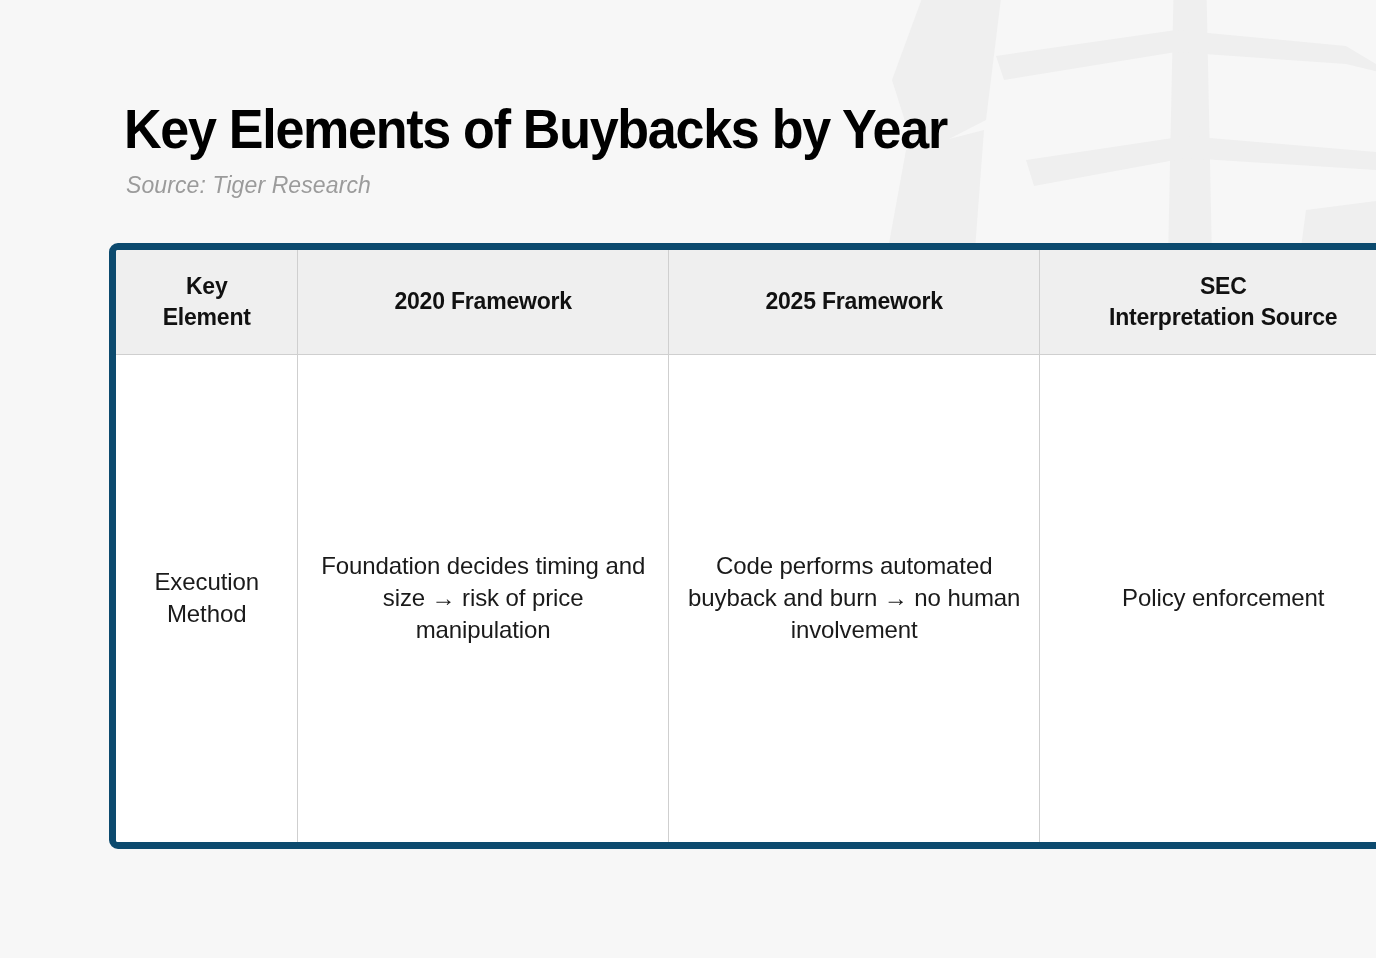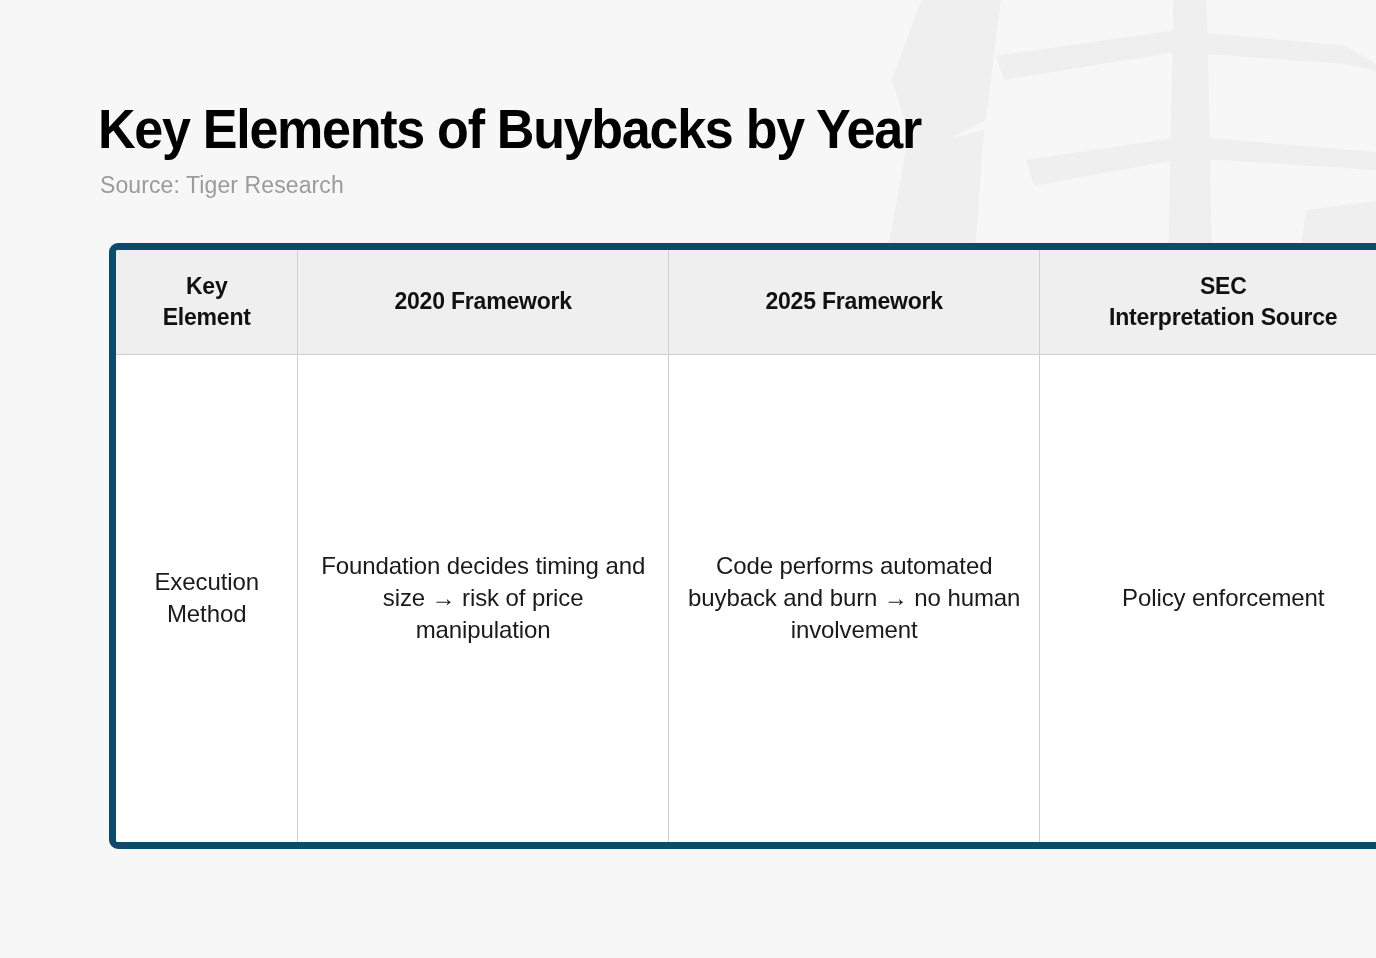--- a/index.html
+++ b/index.html
@@ -36,21 +36,21 @@
 
   
   .page {
     position: relative;
     z-index: 2;
     padding: 0;
   }
 
   .title-block {
     position: absolute;
-    left: 98px;
+    left: 124px;
     top: 98px;
     width: 1150px;
   }
 
   .page-title {
     margin: 0;
     font-family: "Liberation Sans Narrow", "Liberation Sans", "DejaVu Sans", sans-serif;
     font-size: 56px;
     line-height: 62px;
     font-weight: 700;
@@ -58,20 +58,21 @@
     color: #000000;
     transform: scaleX(0.93);
     transform-origin: left center;
     white-space: nowrap;
   }
 
   .page-subtitle {
     margin: 12px 0 0 2px;
     font-size: 23px;
     line-height: 27px;
+    font-style: italic;
     font-weight: 400;
     color: #9b9b9b;
     letter-spacing: 0.1px;
   }
 
   
   .table-wrap {
     position: absolute;
     left: 109px;
     top: 243px;

